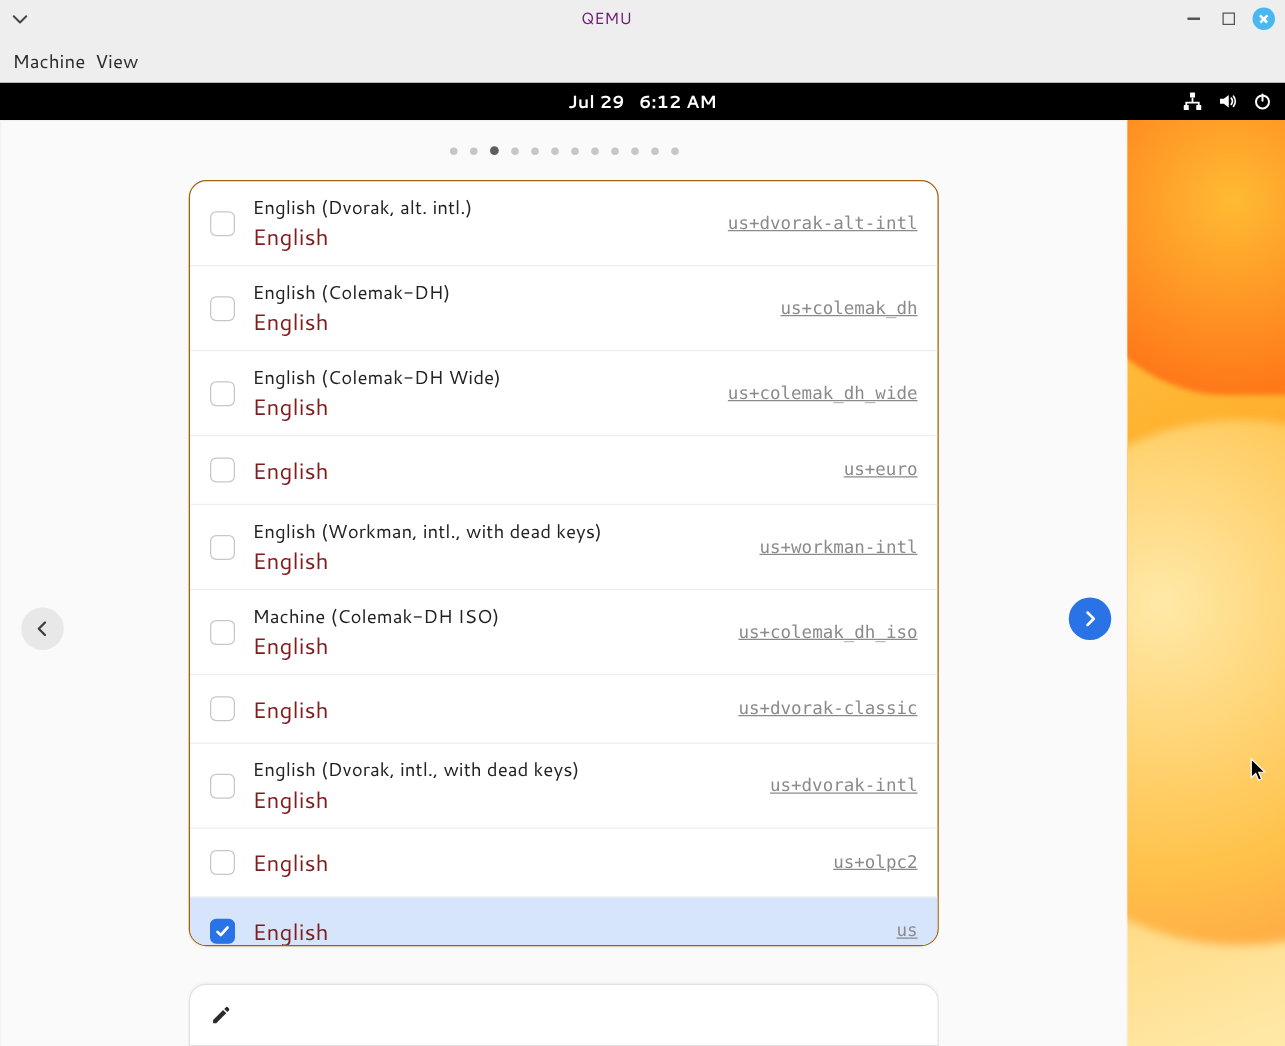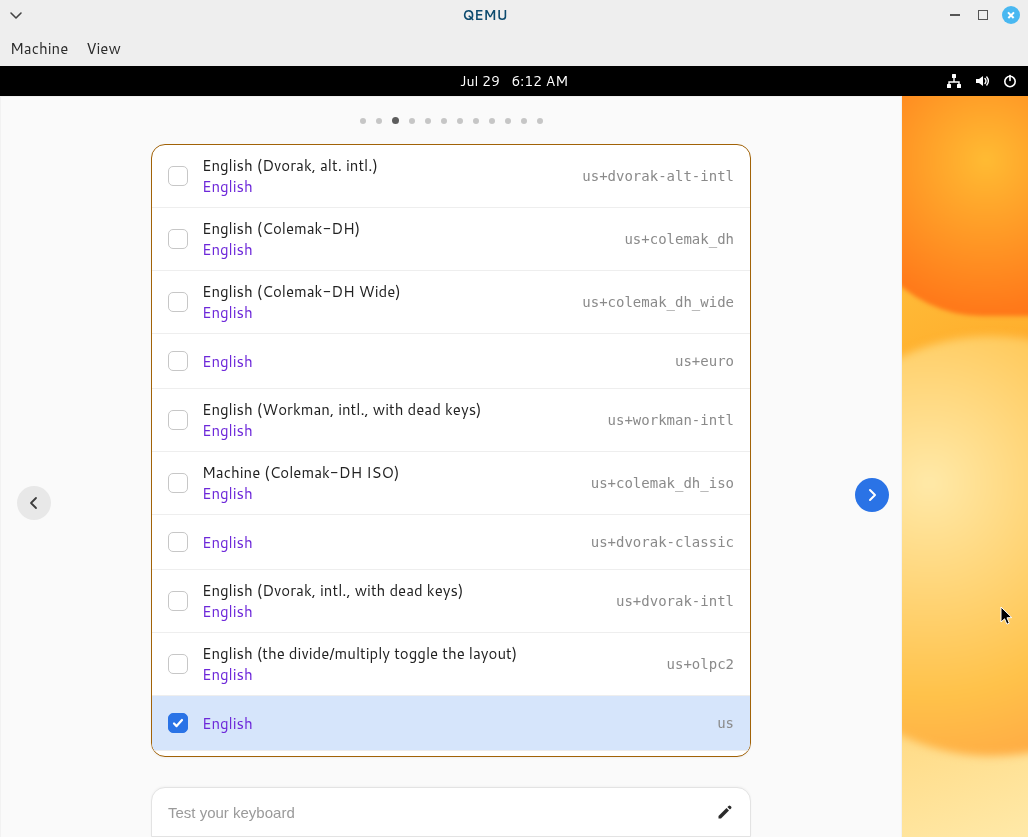--- a/index.html
+++ b/index.html
@@ -7,48 +7,48 @@
 
   
   .qemu-window { width: 1028px; height: 837px; background: #eeeeee; display: flex; flex-direction: column; }
 
   .titlebar {
     height: 30px; display: flex; align-items: center; justify-content: space-between;
     padding: 0 8px; background: #eeeeee; font-size: 13px;
   }
   .titlebar-left { display: flex; align-items: center; gap: 6px; }
   .tb-app-icon { width: 16px; height: 16px; }
-  .titlebar-center { font-weight: 700; color: #0c4a6e; font-size: 13px; }
+  .titlebar-center { font-weight: 400; color: #701a75; font-size: 13px; }
   .titlebar-right { display: flex; align-items: center; gap: 10px; }
   .tb-btn { width: 18px; height: 18px; display: flex; align-items: center; justify-content: center; }
   .tb-min { width: 10px; height: 2px; background: #555; }
   .tb-max { width: 10px; height: 10px; border: 1.5px solid #555; }
   .tb-close { width: 18px; height: 18px; border-radius: 50%; background: #49b8f1; position: relative; }
   .tb-close::before, .tb-close::after {
     content: ""; position: absolute; left: 50%; top: 50%; width: 8px; height: 1.5px; background: #fff;
   }
   .tb-close::before { transform: translate(-50%, -50%) rotate(45deg); }
   .tb-close::after  { transform: translate(-50%, -50%) rotate(-45deg); }
 
   .menubar {
-    height: 36px; display: flex; align-items: center; gap: 18px; padding: 0 10px;
+    height: 36px; display: flex; align-items: center; gap: 8px; padding: 0 10px;
     background: #eeeeee; font-size: 15px; color: #2b2b2b;
   }
   .menubar-item { cursor: default; }
 
   
   .guest {
     flex: 1 1 auto; position: relative; background: #fff; overflow: hidden;
   }
 
   
   .gnome-topbar {
     position: absolute; left: 0; right: 0; top: 0; height: 30px;
     background: #000; color: #fff; display: flex; align-items: center; justify-content: center;
-    font-size: 14px; font-weight: 400;
+    font-size: 14px; font-weight: 700;
   }
   .gnome-tray {
     position: absolute; right: 10px; top: 0; height: 30px; display: flex; align-items: center; gap: 12px;
   }
   .tray-icon svg { display: block; }
 
   
   .wallpaper {
     position: absolute; top: 30px; right: 0; width: 126px; bottom: 0; overflow: hidden;
     background: linear-gradient(160deg, #ffd24d 0%, #ffb02e 35%, #ff8a3c 50%, #ffcf6a 65%, #ffe9a8 100%);
@@ -94,24 +94,24 @@
     width: 20px; height: 20px; border: 1.8px solid #c7c7c7; border-radius: 5px; flex: 0 0 auto;
     display: flex; align-items: center; justify-content: center; background: #fff;
   }
   .row.selected { background: #d6e5fb; }
   .row.selected .chk {
     background: #2a73e6; border-color: #2a73e6;
   }
   .row.selected .chk svg { stroke: #fff; }
   .row-text { display: flex; flex-direction: column; gap: 0px; flex: 1 1 auto; min-width: 0; }
   .row-title { font-size: 15px; color: #222; font-weight: 500; }
-  .row-sub { font-size: 15px; color: #6d28d9; }
+  .row-sub { font-size: 18px; color: #7f1d1d; }
   .row-code {
     font-family: ui-monospace, "SFMono-Regular", Menlo, Consolas, monospace;
-    font-size: 14px; color: #8a8a8a; white-space: nowrap;
+    font-size: 14px; color: #8a8a8a; white-space: nowrap; text-decoration: underline;
   }
 
   
   .navbtn {
     position: absolute; width: 34px; height: 34px; border-radius: 50%;
     display: flex; align-items: center; justify-content: center;
   }
   .navbtn.prev { left: 16px; top: 390px; background: #e8e8e8; }
   .navbtn.next { right: 12px; top: 382px; background: #2a73e6; }
   .navbtn svg { display: block; }
@@ -270,21 +270,20 @@
             <span class="chk"></span>
             <div class="row-text">
               <span class="row-title">English (Dvorak, intl., with dead keys)</span>
               <span class="row-sub">English</span>
             </div>
             <span class="row-code">us+dvorak-intl</span>
           </div>
           <div class="row">
             <span class="chk"></span>
             <div class="row-text">
-              <span class="row-title">English (the divide/multiply toggle the layout)</span>
               <span class="row-sub">English</span>
             </div>
             <span class="row-code">us+olpc2</span>
           </div>
           <div class="row selected">
             <span class="chk">
               <svg width="14" height="14" viewBox="0 0 14 14" fill="none" stroke="#fff" stroke-width="2.2" stroke-linecap="round" stroke-linejoin="round">
                 <path d="M3 7.5l2.6 2.6L11 4"></path>
               </svg>
             </span>
@@ -305,21 +304,20 @@
             <path d="M10 3 5 8l5 5" fill="none" stroke="#3d3d3d" stroke-width="1.8" stroke-linecap="round" stroke-linejoin="round"></path>
           </svg>
       </div>
       <div class="navbtn next">
         <svg width="16" height="16" viewBox="0 0 16 16">
             <path d="M6 3l5 5-5 5" fill="none" stroke="#fff" stroke-width="2" stroke-linecap="round" stroke-linejoin="round"></path>
           </svg>
       </div>
 
       <div class="testbar">
-        <input type="text" placeholder="Test your keyboard" style="">
         <span class="pencil">
           <svg width="18" height="18" viewBox="0 0 18 18" fill="#2b2b2b">
               <path d="M2.5 13l8-8 2.5 2.5-8 8H2.5V13z"></path>
               <path d="M11.4 4.1l1.2-1.2a1.3 1.3 0 0 1 1.8 0l.7.7a1.3 1.3 0 0 1 0 1.8l-1.2 1.2-2.5-2.5z"></path>
             </svg>
         </span>
       </div>
 
     </div>
 

